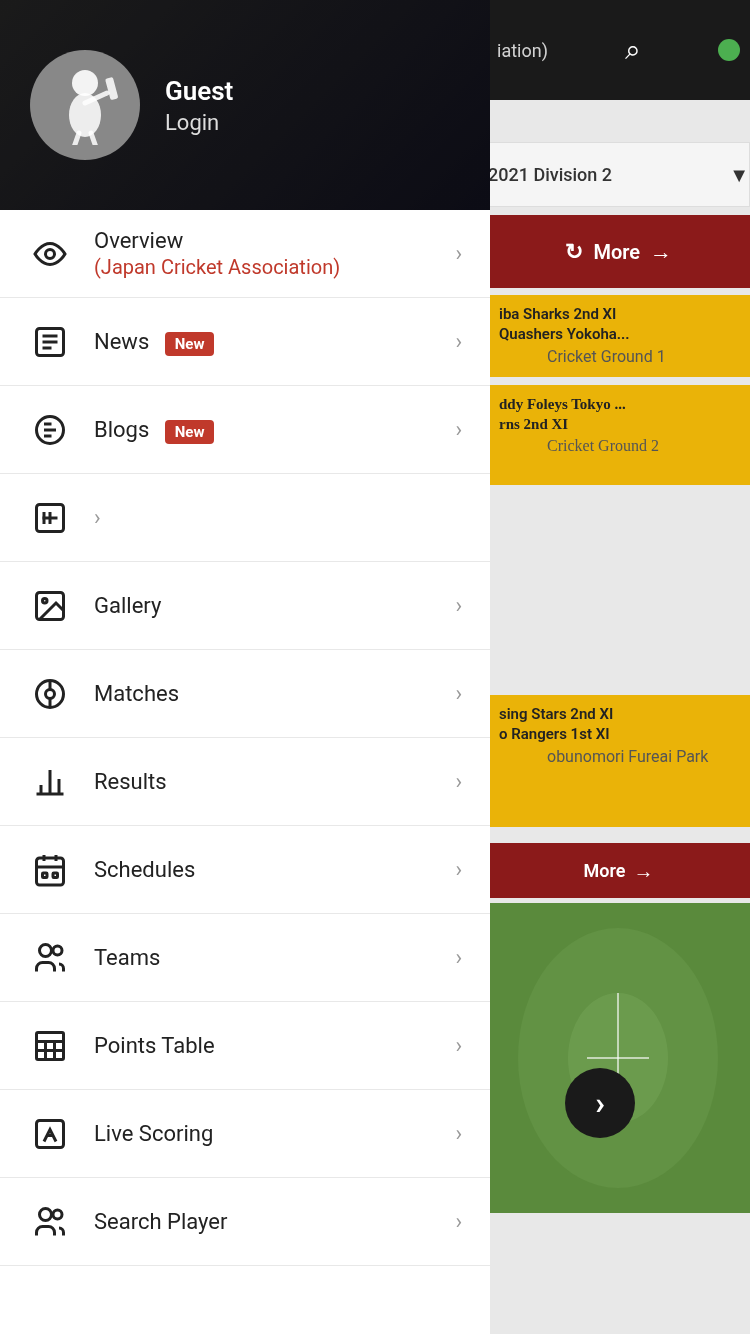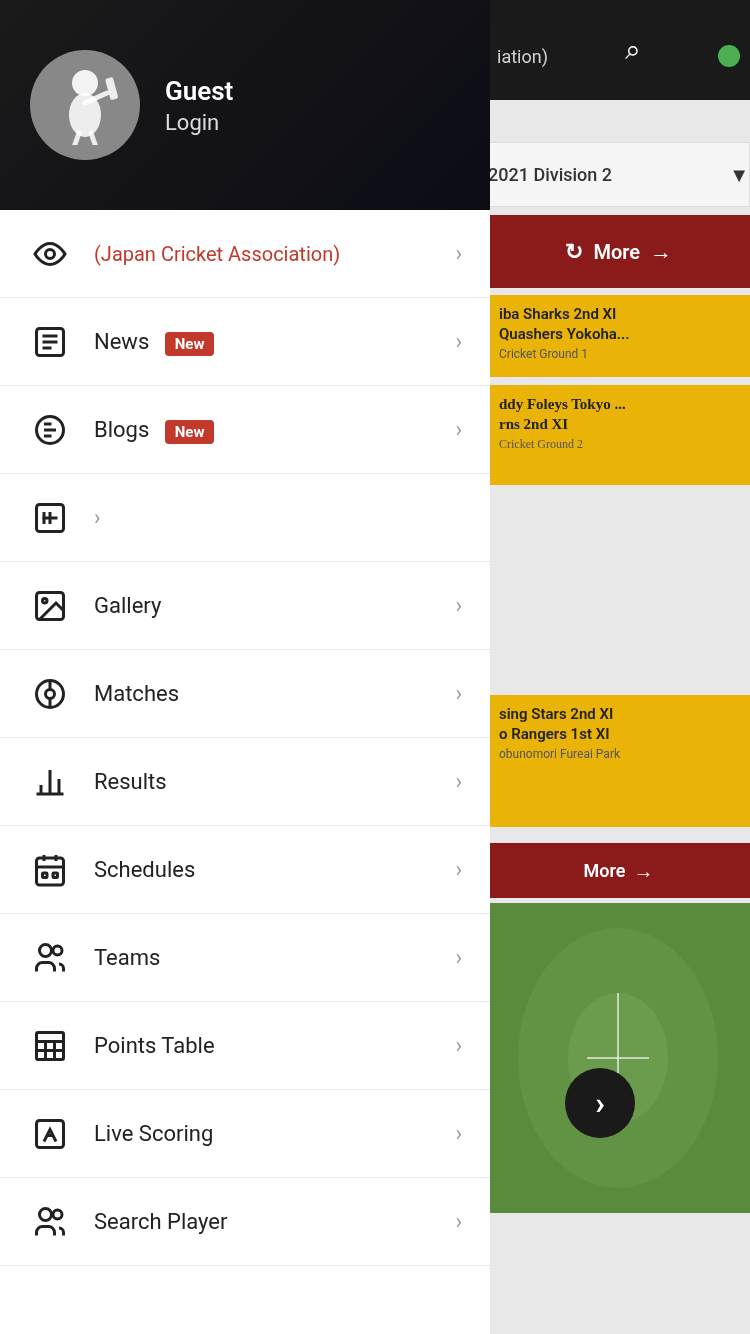--- a/index.html
+++ b/index.html
@@ -33,21 +33,21 @@
       height: 100px;
       background: #1a1a1a;
       display: flex;
       align-items: center;
       padding: 0 10px;
       z-index: 5;
     }
 
     .right-header-content {
       display: flex;
-      align-items: flex-end;
+      align-items: center;
       gap: 10px;
       width: 100%;
       justify-content: space-between;
     }
 
     .green-dot {
       width: 22px;
       height: 22px;
       background: #4CAF50;
       border-radius: 50%;
@@ -113,23 +113,24 @@
     }
 
     .match-card-title {
       font-size: 15px;
       font-weight: 600;
       color: #222;
       line-height: 1.3;
     }
 
     .match-card-sub {
-      font-size: 12px;
+      font-size: 16px;
       color: #555;
       margin-top: 3px;
+      margin-left: 48px;
     }
 
     .match-card-1 { top: 295px; height: 82px; }
     .match-card-2 { top: 385px; height: 100px; font-family: Liberation Serif, serif; }
     .match-card-3 { top: 695px; height: 132px; }
 
     
     .more-btn-2 {
       position: absolute;
       left: 487px;
@@ -397,20 +398,21 @@
   <div class="menu-list">
 
     <div class="menu-item menu-item-overview">
       <div class="menu-icon">
         <svg viewBox="0 0 24 24">
             <circle cx="12" cy="12" r="3"></circle>
             <path d="M2 12s4-7 10-7 10 7 10 7-4 7-10 7-10-7-10-7z"></path>
           </svg>
       </div>
       <div class="menu-label">
+        <span class="menu-label-main">Overview</span>
         <span class="menu-label-sub">(Japan Cricket Association)</span>
       </div>
       <span class="chevron">›</span>
     </div>
 
     <div class="menu-item">
       <div class="menu-icon">
         <svg viewBox="0 0 24 24">
             <rect x="3" y="3" width="18" height="18" rx="2"></rect>
             <line x1="7" y1="8" x2="17" y2="8"></line>

